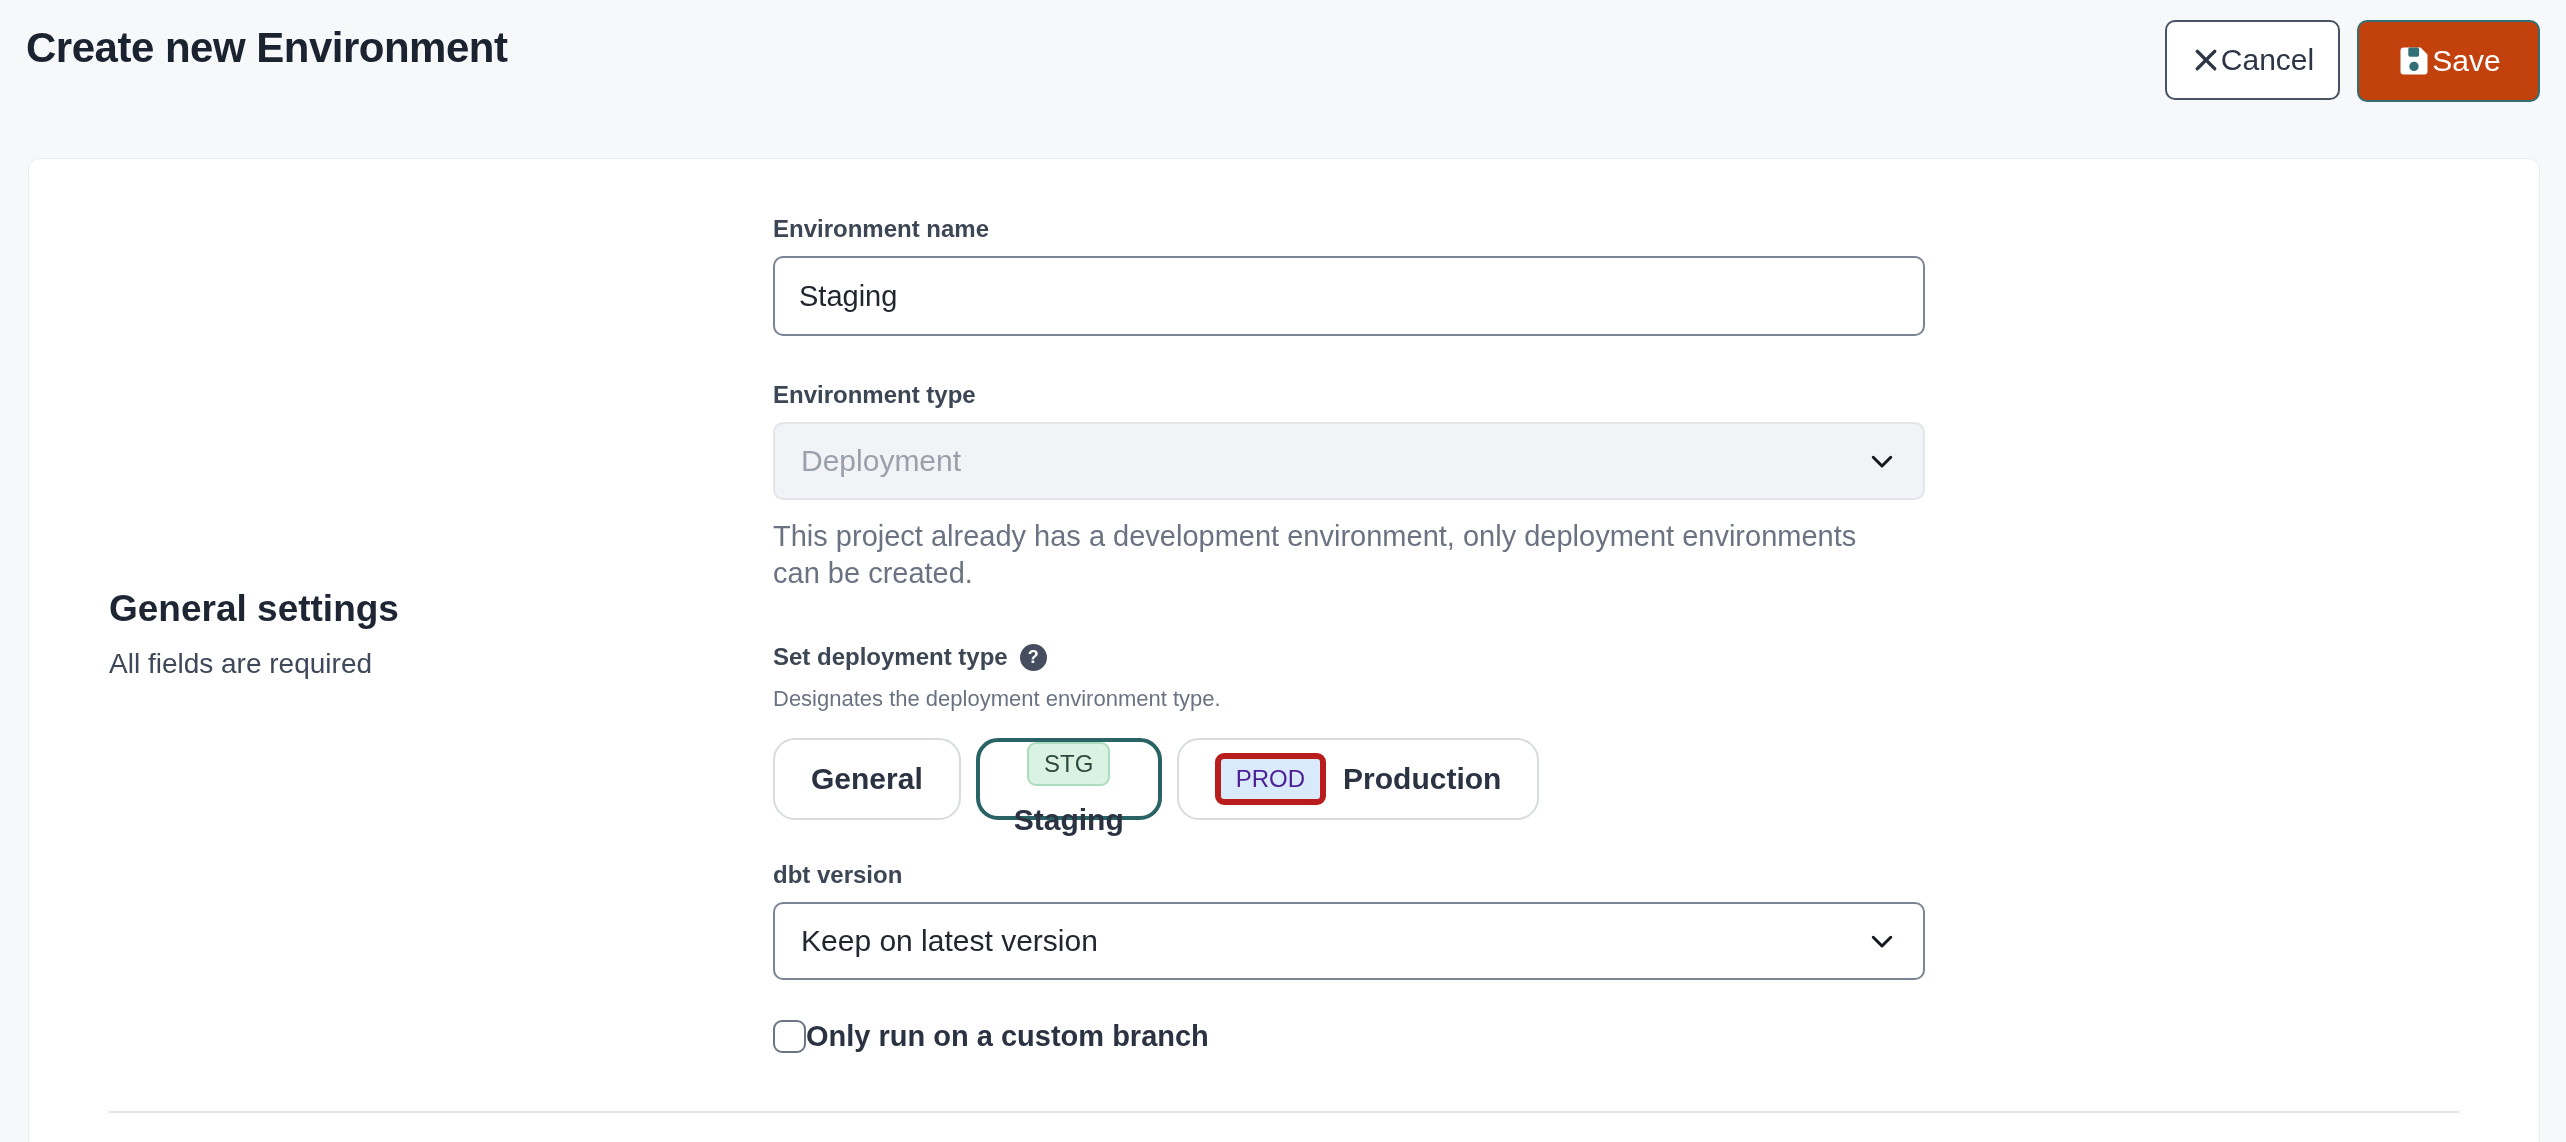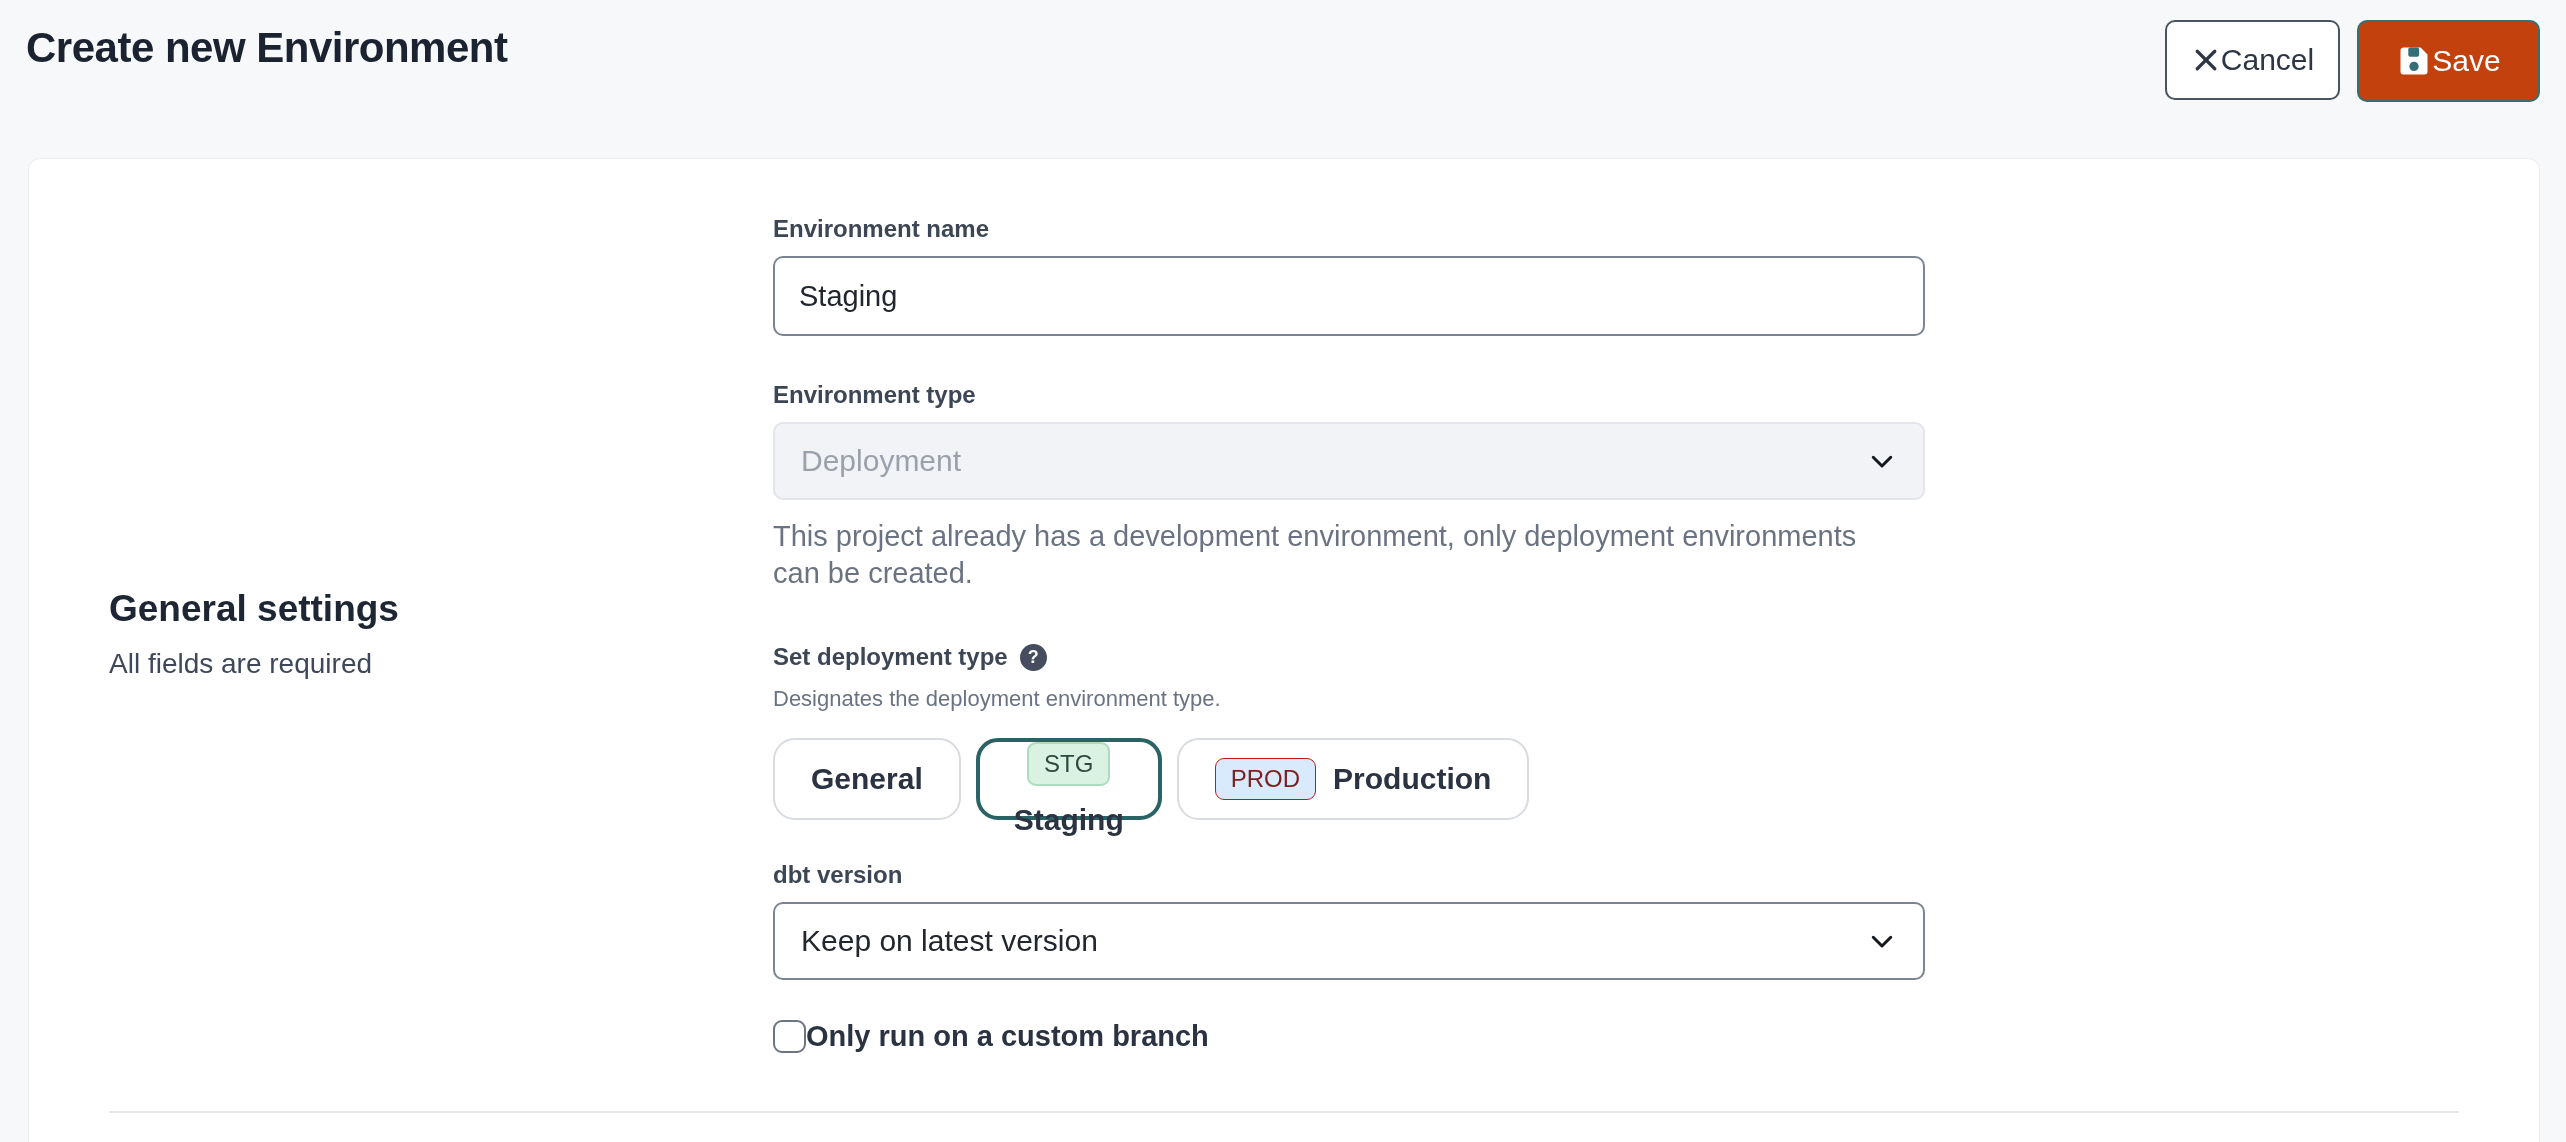--- a/index.html
+++ b/index.html
@@ -92,21 +92,21 @@
     border-radius: 22px; display: inline-flex; align-items: center;
     gap: 17px; padding: 0 36px; cursor: pointer;
     font-size: 30px; font-weight: bold; color: #2b3342;
   }
   .deploy-btn.selected { border: 4px solid #2a6366; padding: 0 34px; flex-direction: column; }
   .type-badge {
     font-size: 24px; font-weight: normal; border-radius: 9px;
     padding: 8px 15px; line-height: 1;
   }
   .badge-stg { background: #d9f2e1; border: 2px solid #abdcbd; color: #2c4a40; }
-  .badge-prod { background: #d8eafb; border: 1px solid #b91c1c; color: #7f1d1d; }
+  .badge-prod { background: #d8eafb; border: 6px solid #b91c1c; color: #4c1d95; }
 
   .checkbox-row { display: flex; align-items: center; margin-top: 40px; }
   .checkbox {
     width: 33px; height: 33px; border: 2.5px solid #6d7482; border-radius: 9px;
     background: #ffffff; cursor: pointer; flex: 0 0 auto;
   }
   .checkbox-label { font-size: 29px; font-weight: bold; color: #2b3342; cursor: pointer; }
 
   .divider {
     position: absolute; left: 80px; right: 80px; top: 952px;

